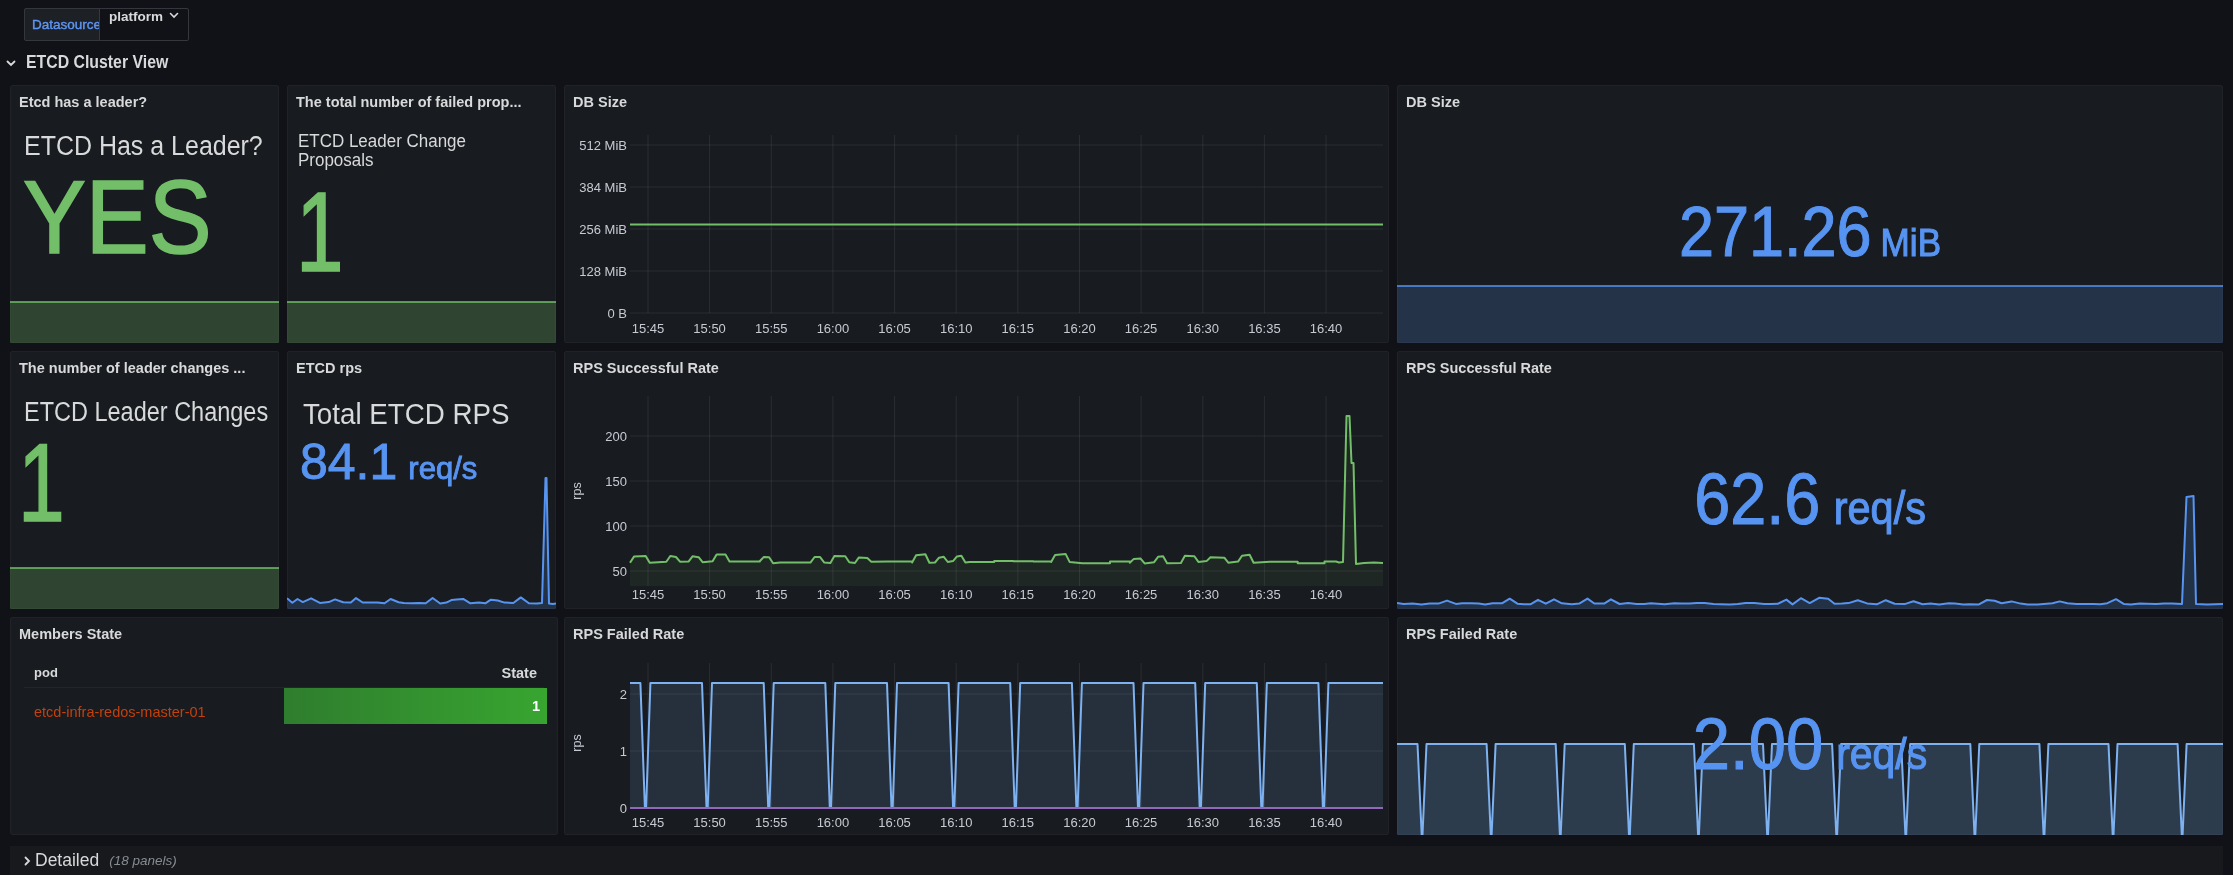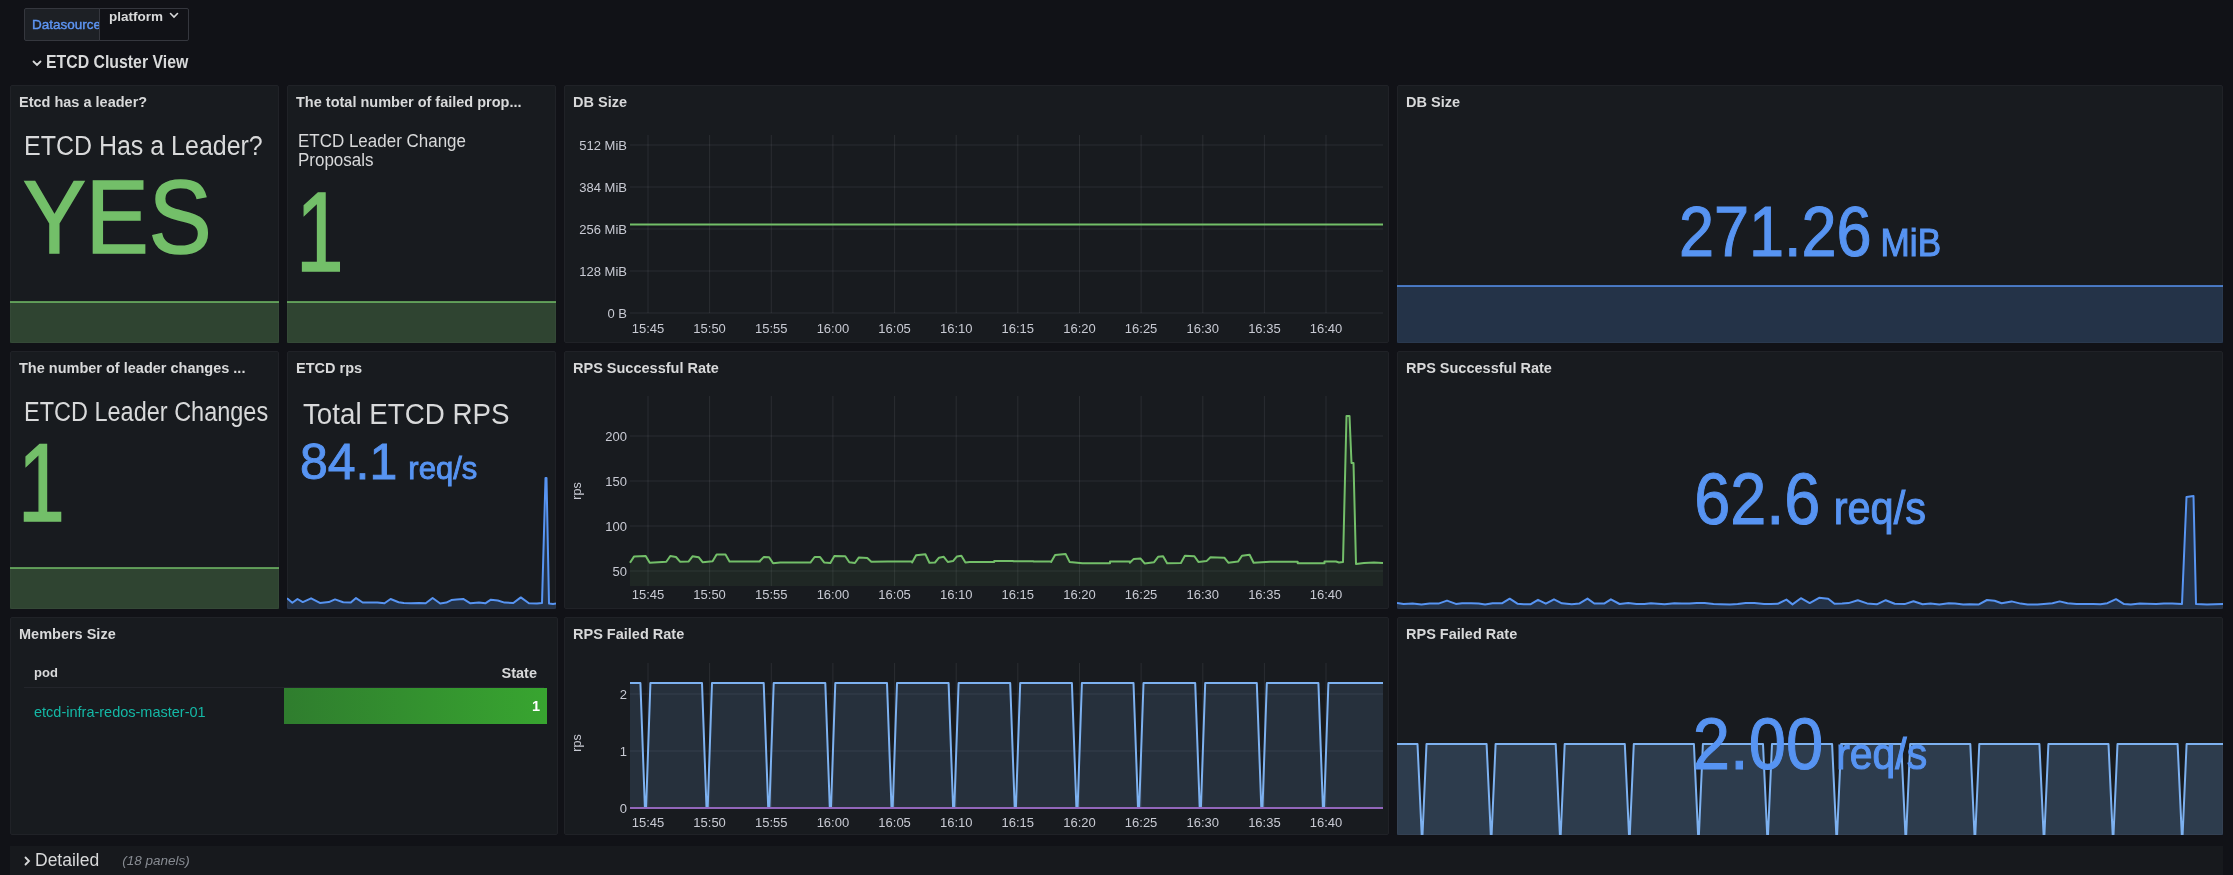--- a/index.html
+++ b/index.html
@@ -15,21 +15,21 @@
 
 <div class="abs" style="left:10px;top:8px;width:85px;height:33px;background:#1d2025;border:1px solid #35373e;border-radius:2px 0 0 2px;box-sizing:border-box;display:flex;align-items:center;justify-content:center;margin-left:14px;">
   <span style="font-size:13.5px;font-weight:400;color:#5e96f5;-webkit-text-stroke:0.4px #5e96f5;">Datasource</span>
 </div>
 <div class="abs" style="left:99px;top:8px;width:90px;height:33px;background:#111217;border:1px solid #35373e;border-radius:0 2px 2px 0;box-sizing:border-box;display:flex;align-items:flex-start;">
   <span style="font-size:13.5px;font-weight:700;color:#d8d9da;margin-left:9px;">platform</span>
   <svg width="12" height="12" style="position:static;margin-left:5px;" viewBox="0 0 12 12">
       <path d="M2.5 4.5 L6 8 L9.5 4.5" stroke="#d8d9da" stroke-width="1.6" fill="none" stroke-linecap="round"></path>
     </svg>
 </div>
-<div class="abs" style="left:30px;top:52px;display:flex;align-items:center;">
+<div class="abs" style="left:4px;top:52px;display:flex;align-items:center;gap:6px;">
   <svg width="14" height="14" style="position:static;" viewBox="0 0 14 14">
       <path d="M3.5 5.5 L7 9 L10.5 5.5" stroke="#d8d9da" stroke-width="1.8" fill="none" stroke-linecap="round"></path>
     </svg>
   <span style="font-size:18px;font-weight:700;color:#d8d9da;margin-left:2px;transform:scaleX(0.88);transform-origin:left center;">ETCD Cluster View</span>
 </div>
 <div class="panel" style="left:10px;top:85px;width:269px;height:258px;"></div>
 <div class="ptitle" style="left:19px;top:94px;">Etcd has a leader?</div>
 <svg class="abs" style="left:10px;top:85px;" width="269" height="258" viewBox="0 0 269 258">
     <polygon points="0,217 269,217 269,258 0,258" fill="rgba(115,191,105,0.25)"></polygon>
     <polyline points="0,217 269,217" fill="none" stroke="#73bf69" stroke-width="1.5"></polyline>
@@ -146,25 +146,25 @@
     <text x="17" y="140" text-anchor="middle" font-size="12.5" fill="#c8cad3" font-family="Liberation Sans" transform="rotate(-90 17 140)">rps</text>
   </svg>
 <div class="panel" style="left:1397px;top:351px;width:826px;height:258px;"></div>
 <div class="ptitle" style="left:1406px;top:360px;">RPS Successful Rate</div>
 <svg class="abs" style="left:1397px;top:351px;" width="826" height="258" viewBox="0 0 826 258">
     <polygon points="0.0,252.1 6.6,253.1 15.6,252.5 24.5,253.4 32.6,252.6 41.5,252.6 50.0,249.6 58.9,252.9 65.1,252.3 74.1,252.3 81.7,252.5 88.1,253.4 95.6,252.3 104.9,252.3 112.7,247.7 120.4,252.7 126.8,253.2 133.8,253.2 141.0,248.8 148.8,252.7 157.0,248.3 164.9,252.3 174.8,253.2 182.2,252.6 190.5,247.6 197.3,252.5 207.1,252.6 213.9,248.3 222.6,253.0 231.2,252.0 239.5,252.9 247.4,253.0 253.9,252.3 260.7,252.8 267.6,253.2 277.4,252.3 284.8,252.4 292.5,252.6 299.8,252.1 307.6,252.0 316.5,253.0 323.5,253.3 333.0,253.5 340.7,253.1 348.7,252.1 357.4,252.0 367.1,253.1 373.6,252.9 380.8,252.8 389.4,248.6 395.5,253.4 403.9,247.2 412.7,252.1 422.1,246.8 431.2,247.8 437.5,252.8 445.1,252.5 451.5,252.1 460.8,249.3 470.1,252.4 479.8,253.3 488.7,249.2 497.7,252.7 507.6,253.1 516.5,250.3 525.6,253.3 533.5,252.4 542.3,253.5 551.7,252.3 558.1,252.5 566.2,253.5 572.6,253.2 581.9,253.4 590.0,249.0 597.6,249.7 604.6,252.3 614.6,250.4 623.6,252.6 630.6,253.5 640.5,253.4 646.8,252.9 655.4,252.2 662.7,250.4 670.5,252.2 679.5,253.1 686.4,252.9 696.3,253.1 703.4,253.2 710.4,252.2 719.0,248.2 727.1,253.1 733.8,253.5 742.8,252.4 750.2,252.8 759.2,253.1 766.9,252.4 775.2,252.4 785.0,253.0 789.5,146.0 796.5,145.0 799.0,253.0 810.0,253.5 826.0,253.0 826,258 0,258" fill="rgba(87,148,242,0.18)"></polygon>
     <polyline points="0.0,252.1 6.6,253.1 15.6,252.5 24.5,253.4 32.6,252.6 41.5,252.6 50.0,249.6 58.9,252.9 65.1,252.3 74.1,252.3 81.7,252.5 88.1,253.4 95.6,252.3 104.9,252.3 112.7,247.7 120.4,252.7 126.8,253.2 133.8,253.2 141.0,248.8 148.8,252.7 157.0,248.3 164.9,252.3 174.8,253.2 182.2,252.6 190.5,247.6 197.3,252.5 207.1,252.6 213.9,248.3 222.6,253.0 231.2,252.0 239.5,252.9 247.4,253.0 253.9,252.3 260.7,252.8 267.6,253.2 277.4,252.3 284.8,252.4 292.5,252.6 299.8,252.1 307.6,252.0 316.5,253.0 323.5,253.3 333.0,253.5 340.7,253.1 348.7,252.1 357.4,252.0 367.1,253.1 373.6,252.9 380.8,252.8 389.4,248.6 395.5,253.4 403.9,247.2 412.7,252.1 422.1,246.8 431.2,247.8 437.5,252.8 445.1,252.5 451.5,252.1 460.8,249.3 470.1,252.4 479.8,253.3 488.7,249.2 497.7,252.7 507.6,253.1 516.5,250.3 525.6,253.3 533.5,252.4 542.3,253.5 551.7,252.3 558.1,252.5 566.2,253.5 572.6,253.2 581.9,253.4 590.0,249.0 597.6,249.7 604.6,252.3 614.6,250.4 623.6,252.6 630.6,253.5 640.5,253.4 646.8,252.9 655.4,252.2 662.7,250.4 670.5,252.2 679.5,253.1 686.4,252.9 696.3,253.1 703.4,253.2 710.4,252.2 719.0,248.2 727.1,253.1 733.8,253.5 742.8,252.4 750.2,252.8 759.2,253.1 766.9,252.4 775.2,252.4 785.0,253.0 789.5,146.0 796.5,145.0 799.0,253.0 810.0,253.5 826.0,253.0" fill="none" stroke="#5794f2" stroke-width="2" stroke-linejoin="round"></polyline>
   </svg>
 <div class="blueval" style="left:1397px;top:472px;width:826px;text-align:center;transform:scaleX(0.9);"><span style="font-size:72px;line-height:54px;">62.6</span><span style="font-size:46px;margin-left:15px;">req/s</span></div>
 <div class="panel" style="left:10px;top:617px;width:548px;height:218px;"></div>
-<div class="ptitle" style="left:19px;top:626px;">Members Size</div>
+<div class="ptitle" style="left:19px;top:626px;">Members State</div>
 <div class="abs" style="left:34px;top:665px;font-size:13px;font-weight:700;color:#d8d9da;">pod</div>
 <div class="abs" style="left:34px;top:665px;width:503px;text-align:right;font-size:14.5px;font-weight:700;color:#d8d9da;">State</div>
 <div class="abs" style="left:24px;top:687px;width:520px;height:1px;background:#23252b;"></div>
-<div class="abs" style="left:34px;top:704px;font-size:14.5px;color:#14b8a6;">etcd-infra-redos-master-01</div>
+<div class="abs" style="left:34px;top:704px;font-size:14.5px;color:#c2410c;">etcd-infra-redos-master-01</div>
 <div class="abs" style="left:284px;top:688px;width:263px;height:36px;background:linear-gradient(90deg,#2f7d2e,#38a530);"></div>
 <div class="abs" style="left:284px;top:688px;width:256px;height:36px;display:flex;align-items:center;justify-content:flex-end;font-size:14.5px;font-weight:700;color:#fff;">1</div>
 <div class="panel" style="left:564px;top:617px;width:825px;height:218px;"></div>
 <div class="ptitle" style="left:573px;top:626px;">RPS Failed Rate</div>
 <svg class="abs" style="left:564px;top:617px;" width="825" height="218" viewBox="0 0 825 218">
     <line x1="66" y1="77" x2="819" y2="77" stroke="rgba(204,204,220,0.10)" stroke-width="1"></line>
     <line x1="66" y1="134" x2="819" y2="134" stroke="rgba(204,204,220,0.10)" stroke-width="1"></line>
     <line x1="66" y1="191" x2="819" y2="191" stroke="rgba(204,204,220,0.10)" stroke-width="1"></line>
     <line x1="84.0" y1="46" x2="84.0" y2="191" stroke="rgba(204,204,220,0.10)" stroke-width="1"></line>
     <line x1="145.6" y1="46" x2="145.6" y2="191" stroke="rgba(204,204,220,0.10)" stroke-width="1"></line>
@@ -204,13 +204,13 @@
     <polygon points="0.0,127.0 20.5,127.0 24.7,218.0 25.5,218.0 29.5,127.0 89.6,127.0 93.8,218.0 94.6,218.0 98.6,127.0 158.7,127.0 162.9,218.0 163.7,218.0 167.7,127.0 227.8,127.0 232.0,218.0 232.8,218.0 236.8,127.0 296.9,127.0 301.1,218.0 301.9,218.0 305.9,127.0 366.0,127.0 370.2,218.0 371.0,218.0 375.0,127.0 435.1,127.0 439.3,218.0 440.1,218.0 444.1,127.0 504.2,127.0 508.4,218.0 509.2,218.0 513.2,127.0 573.3,127.0 577.5,218.0 578.3,218.0 582.3,127.0 642.4,127.0 646.6,218.0 647.4,218.0 651.4,127.0 711.5,127.0 715.7,218.0 716.5,218.0 720.5,127.0 780.6,127.0 784.8,218.0 785.6,218.0 789.6,127.0 826.0,127.0 826,218.0 0,218.0" fill="rgba(125,177,240,0.22)"></polygon>
     <polyline points="0.0,127.0 20.5,127.0 24.7,218.0 25.5,218.0 29.5,127.0 89.6,127.0 93.8,218.0 94.6,218.0 98.6,127.0 158.7,127.0 162.9,218.0 163.7,218.0 167.7,127.0 227.8,127.0 232.0,218.0 232.8,218.0 236.8,127.0 296.9,127.0 301.1,218.0 301.9,218.0 305.9,127.0 366.0,127.0 370.2,218.0 371.0,218.0 375.0,127.0 435.1,127.0 439.3,218.0 440.1,218.0 444.1,127.0 504.2,127.0 508.4,218.0 509.2,218.0 513.2,127.0 573.3,127.0 577.5,218.0 578.3,218.0 582.3,127.0 642.4,127.0 646.6,218.0 647.4,218.0 651.4,127.0 711.5,127.0 715.7,218.0 716.5,218.0 720.5,127.0 780.6,127.0 784.8,218.0 785.6,218.0 789.6,127.0 826.0,127.0" fill="none" stroke="#7db1f0" stroke-width="2" stroke-linejoin="round"></polyline>
   </svg>
 <div class="blueval" style="left:1397px;top:717px;width:826px;text-align:center;transform:scaleX(0.93);"><span style="font-size:72px;line-height:54px;">2.00</span><span style="font-size:44px;margin-left:14px;">req/s</span></div>
 <div class="abs" style="left:10px;top:846px;width:2213px;height:29px;background:#17191d;"></div>
 <div class="abs" style="left:21px;top:846px;height:29px;display:flex;align-items:center;">
   <svg width="12" height="12" style="position:static;" viewBox="0 0 12 12">
       <path d="M4.5 2.5 L8 6 L4.5 9.5" stroke="#d8d9da" stroke-width="1.8" fill="none" stroke-linecap="round"></path>
     </svg>
   <span style="font-size:17.5px;font-weight:400;color:#d8d9da;margin-left:2px;">Detailed</span>
-  <span style="font-size:13.5px;font-style:italic;color:#878b92;margin-left:23px;">(18 panels)</span>
+  <span style="font-size:13.5px;font-style:italic;color:#878b92;margin-left:10px;">(18 panels)</span>
 </div>
 </body></html>

